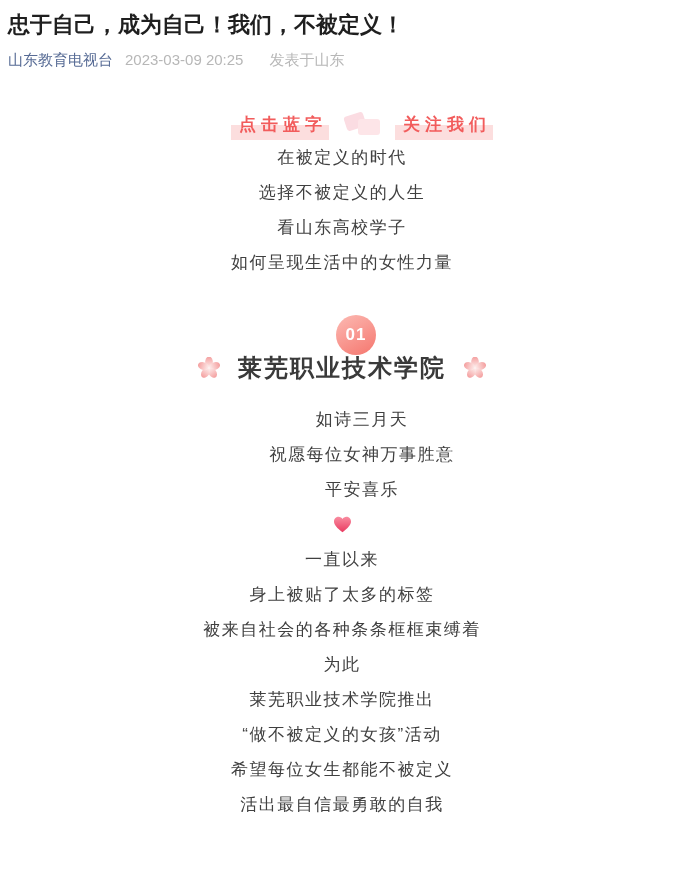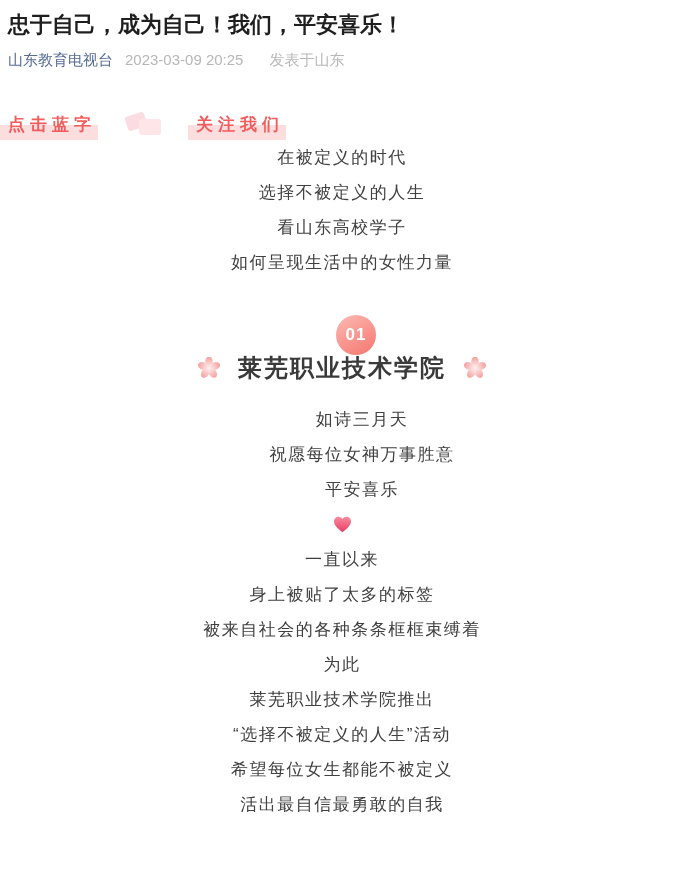--- a/index.html
+++ b/index.html
@@ -17,21 +17,21 @@
     padding:12px 8px 0 8px;
     font-size:15px; line-height:16px;
   }
   .meta .account { color:#576b95; margin-right:12px; cursor:pointer; }
   .meta .date   { color:#b7b7b7; margin-right:26px; }
   .meta .loc    { color:#b7b7b7; }
 
   
   .banner {
     margin-top:42px; height:30px;
-    display:flex; justify-content:flex-start; align-items:center; gap:24px;
+    display:flex; justify-content:center; align-items:center; gap:12px;margin-left:40px;
   }
   .hl-text {
     font-size:17px; font-weight:700; color:#f25c5c; letter-spacing:5px;
     padding:2px 2px 4px 8px; cursor:pointer;
     background:linear-gradient(180deg, rgba(0,0,0,0) 50%, #fcdede 50%);
   }
   .bow { position:relative; width:42px; height:28px; }
   .bow .piece-a {
     position:absolute; left:4px; top:3px; width:20px; height:15px;
     background:#fbdce2; border-radius:3px; transform:rotate(-18deg);
@@ -63,21 +63,21 @@
   }
   .flower { width:22px; height:22px; display:block; }
 
   .block1 { margin-top:21px;padding-left:40px; }
   .heart-row { height:35px; display:flex; justify-content:center; align-items:center; }
   .heart { width:19px; height:17px; display:block; }
 </style>
 </head>
 <body>
 
-<h1 class="article-title">忠于自己，成为自己！我们，平安喜乐！</h1>
+<h1 class="article-title">忠于自己，成为自己！我们，不被定义！</h1>
 
 <div class="meta">
   <span class="account">山东教育电视台</span><span class="date">2023-03-09 20:25</span><span class="loc">发表于山东</span>
 </div>
 
 <div class="banner">
   <span class="hl-text">点击蓝字</span>
   <span class="bow">
     <span class="piece-a"></span>
     <span class="piece-b"></span>
@@ -141,16 +141,16 @@
     <path fill="url(#hg)" d="M12 21 C5 15.5 1 11.5 1 7 C1 3.5 3.8 1 7 1 C9.2 1 11 2.2 12 4 C13 2.2 14.8 1 17 1 C20.2 1 23 3.5 23 7 C23 11.5 19 15.5 12 21 Z"></path>
   </svg>
 </div>
 
 <div class="block2">
   <p class="p-line">一直以来</p>
   <p class="p-line">身上被贴了太多的标签</p>
   <p class="p-line">被来自社会的各种条条框框束缚着</p>
   <p class="p-line">为此</p>
   <p class="p-line">莱芜职业技术学院推出</p>
-  <p class="p-line">“选择不被定义的人生”活动</p>
+  <p class="p-line">“做不被定义的女孩”活动</p>
   <p class="p-line">希望每位女生都能不被定义</p>
   <p class="p-line">活出最自信最勇敢的自我</p>
 </div>
 
 </body></html>

